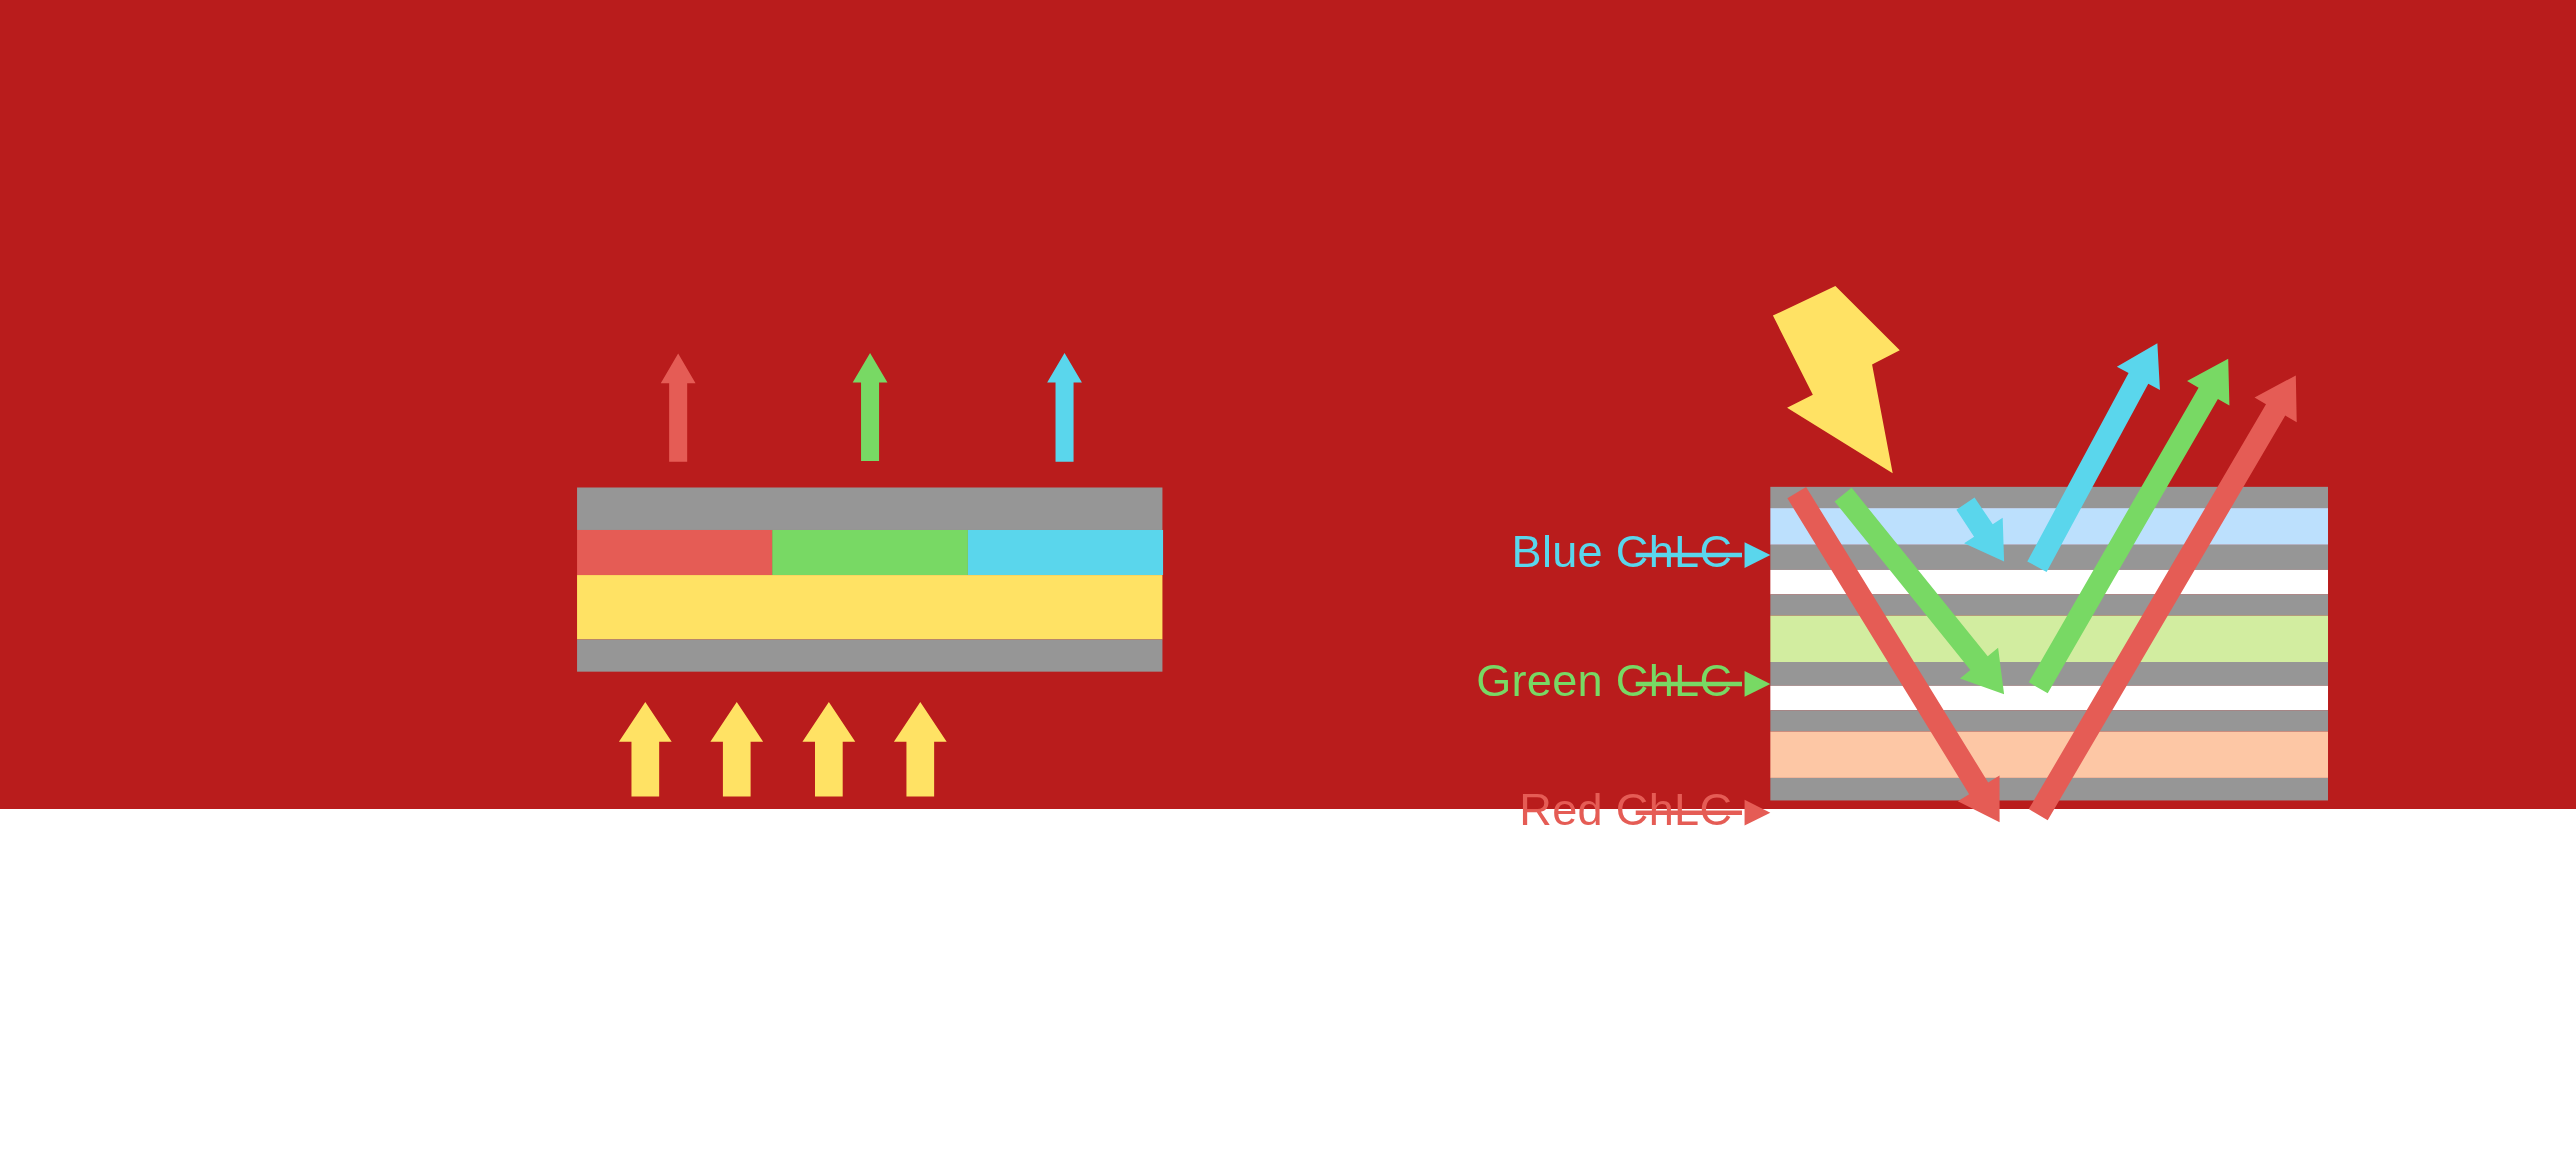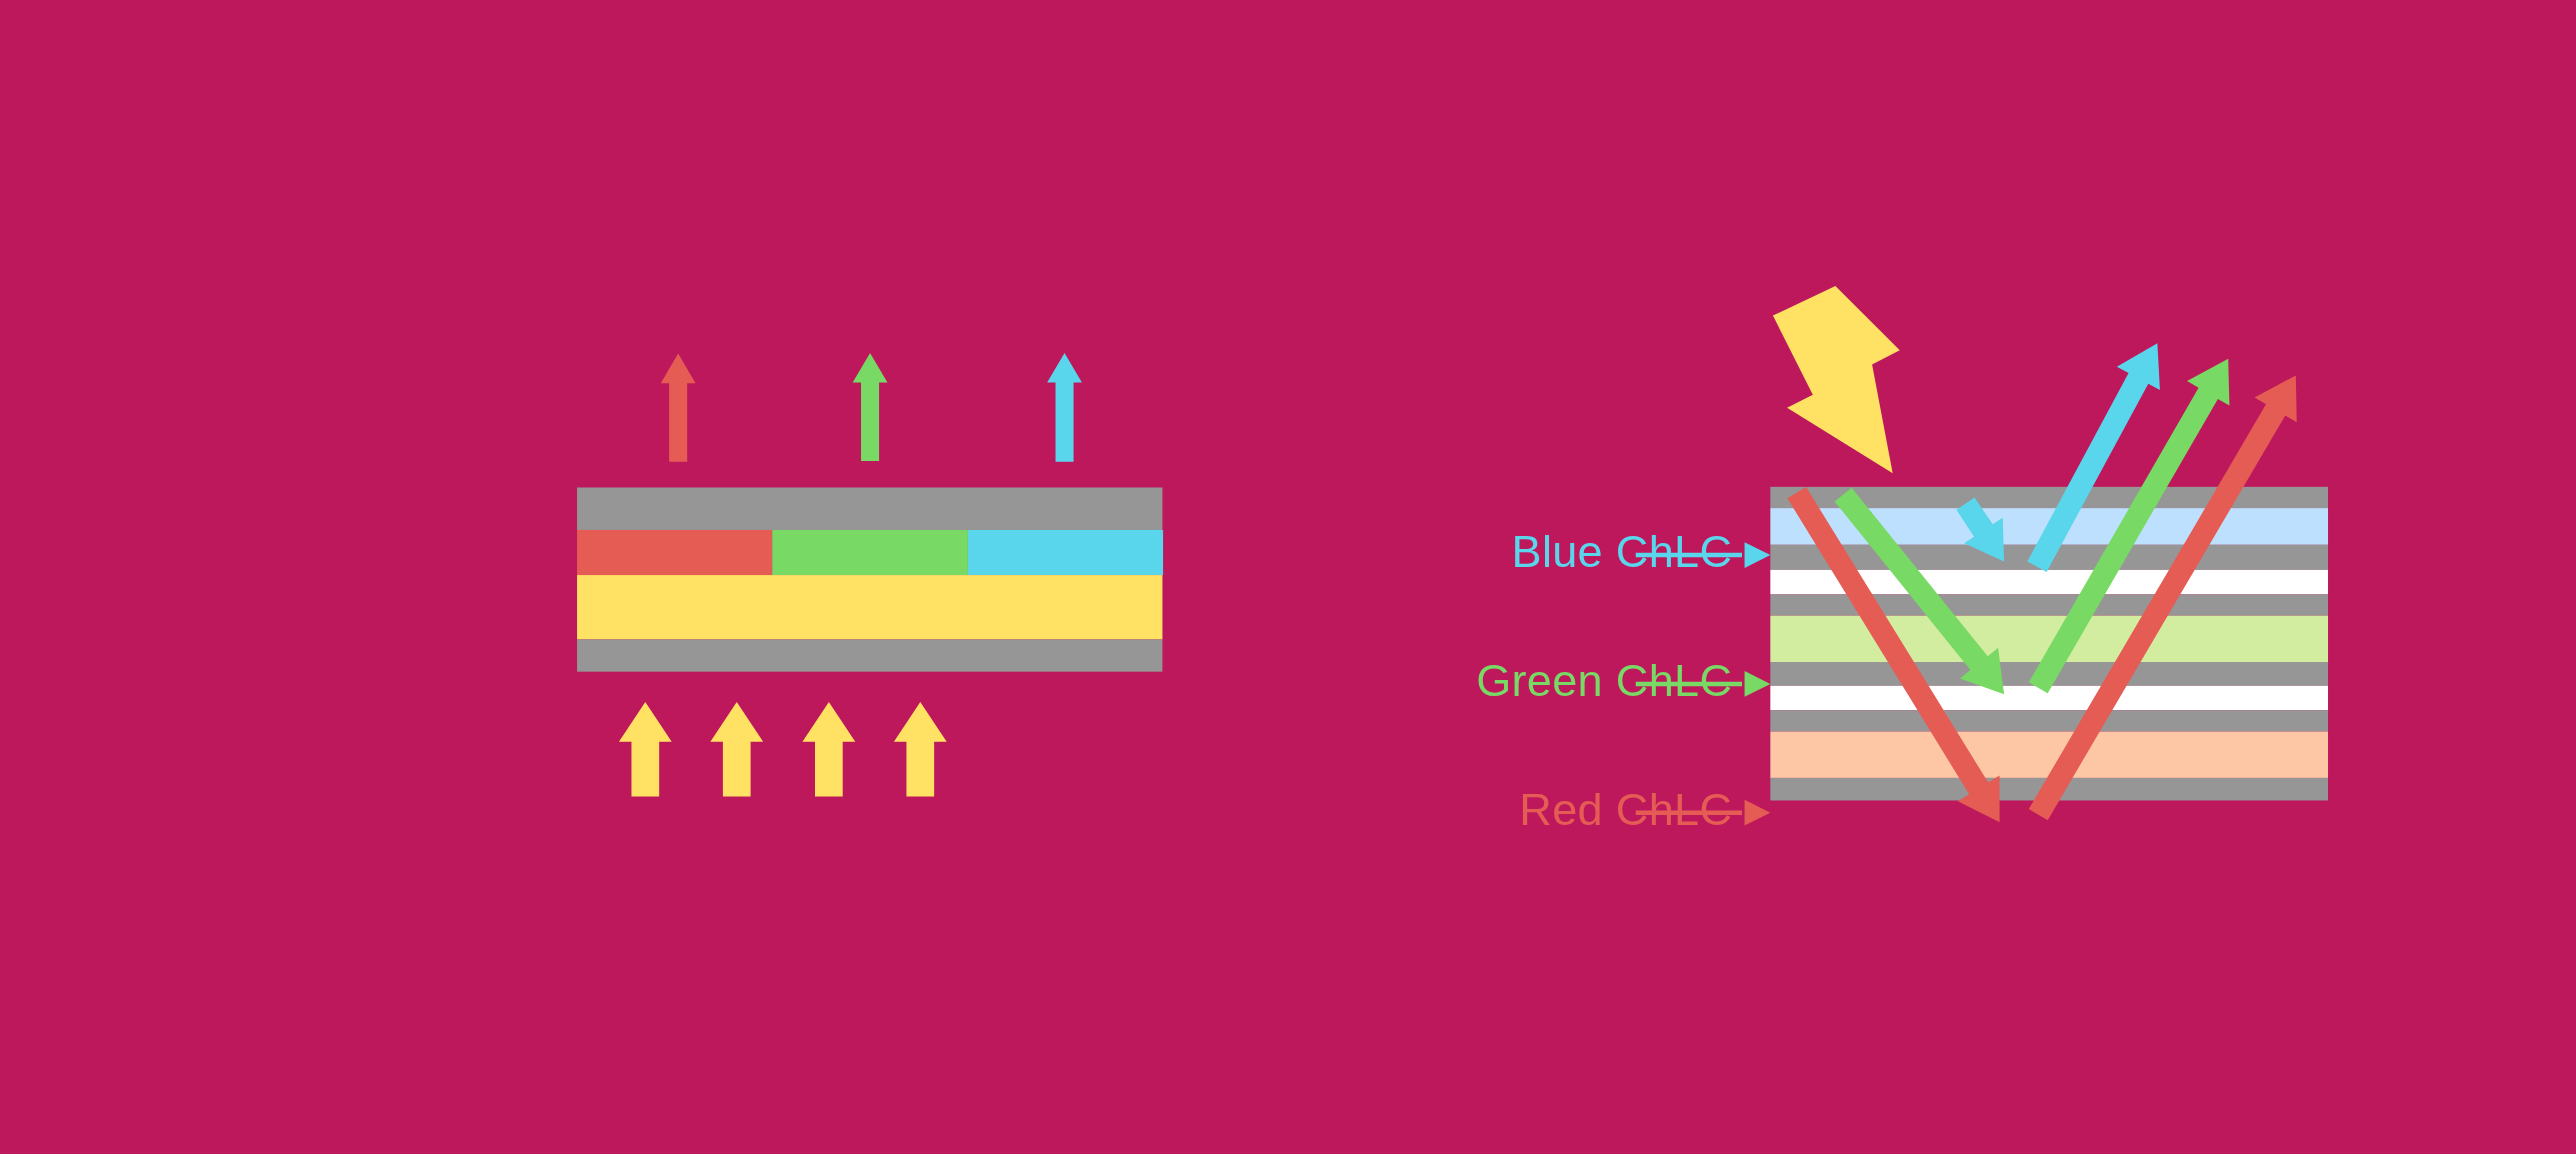--- a/index.html
+++ b/index.html
@@ -1,17 +1,17 @@
 <!DOCTYPE html>
 <html style="font-size:10.3px"><head>
 <meta charset="utf-8">
 <style>
   html,body{margin:0;padding:0;background:#ffffff;}
   body{width:2576px;height:1154px;font-family:"Liberation Sans",sans-serif;overflow:hidden;}
-  #stage{position:relative;width:2576px;height:1154px;background:#be185d;}
+  #stage{position:relative;width:2576px;height:809px;background:#b91c1c;}
   .panel{position:absolute;top:0;left:0;width:2576px;height:1154px;}
   svg{display:block;}
   .lbl{font-family:"Liberation Sans",sans-serif;font-size:70px;font-weight:400;letter-spacing:0.5px;}
 </style>
 </head>
 <body>
 
 <div id="stage">
   <svg class="panel" id="fig" width="2576" height="1154" viewBox="0 0 4000 1792">
       <rect x="896" y="757" width="909" height="66" fill="#969696"></rect>

